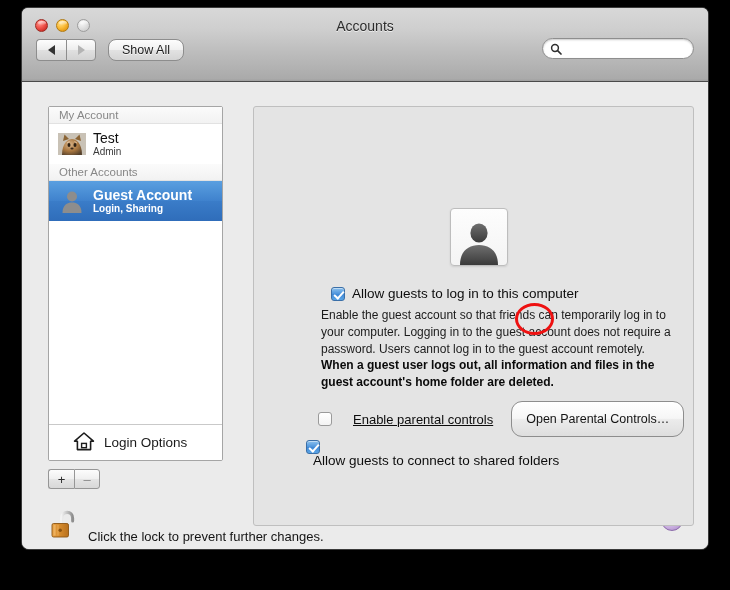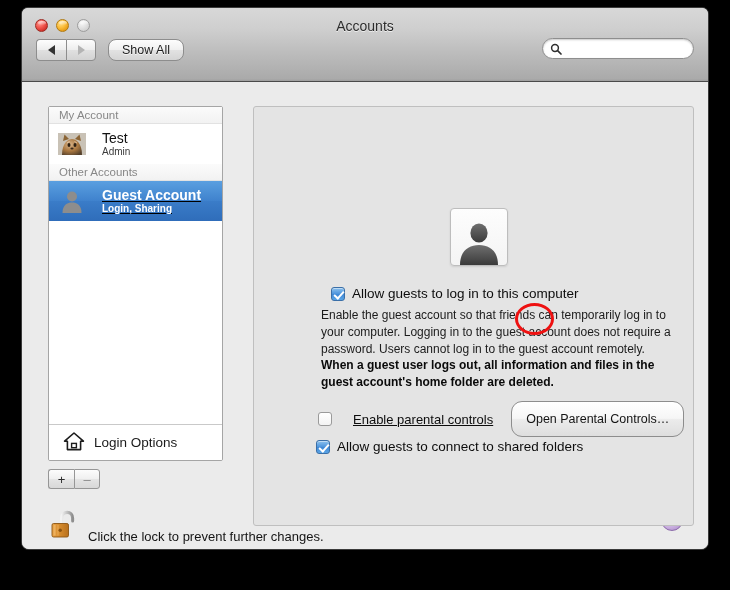--- a/index.html
+++ b/index.html
@@ -205,51 +205,50 @@
   }
   .acct-row {
     display: flex;
     align-items: center;
     height: 40px;
     padding-left: 8px;
     box-sizing: border-box;
   }
   .acct-row.selected {
     background: linear-gradient(to bottom, #5a9fe0 0%, #3f82cd 50%, #3a7cc8 51%, #2f6dba 100%);
-    text-decoration: underline;
   }
   .acct-avatar {
     width: 30px;
     height: 30px;
     flex: 0 0 30px;
     display: flex;
     align-items: center;
     justify-content: center;
   }
   .acct-text {
-    margin-left: 15px;
+    margin-left: 6px;
     line-height: 1.15;
   }
   .acct-name {
     font-size: 14px;
     color: #111111;
   }
   .acct-sub {
     font-size: 10px;
     color: #3b3b3b;
   }
   .selected .acct-name { color: #ffffff; font-weight: bold; }
   .selected .acct-sub  { color: #ffffff; font-weight: bold; }
 
   #login-options {
     flex: 0 0 auto;
     height: 36px;
     display: flex;
     align-items: center;
-    padding-left: 14px;
+    padding-left: 24px;
     border-top: 1px solid #c9c9c9;
     background: #ffffff;
     box-sizing: border-box;
   }
   #login-options-label {
     margin-left: 9px;
     font-size: 13.5px;
     color: #1a1a1a;
   }
 
@@ -338,21 +337,21 @@
     overflow: hidden;
     box-sizing: border-box;
   }
 
   .checkrow {
     position: absolute;
     display: flex;
     align-items: flex-start;
   }
   #row-allow-login { left: 46px; top: 180px; padding-left: 31px; }
-  #row-shared      { left: 62px; top: 333px; }
+  #row-shared      { left: 52px; top: 333px; flex-direction: column; }
   #row-parental    { left: 64px; top: 294px; align-items: center; }
 
   .cbox {
     width: 14px;
     height: 14px;
     flex: 0 0 14px;
     border-radius: 3px;
     box-sizing: border-box;
     position: relative;
   }

